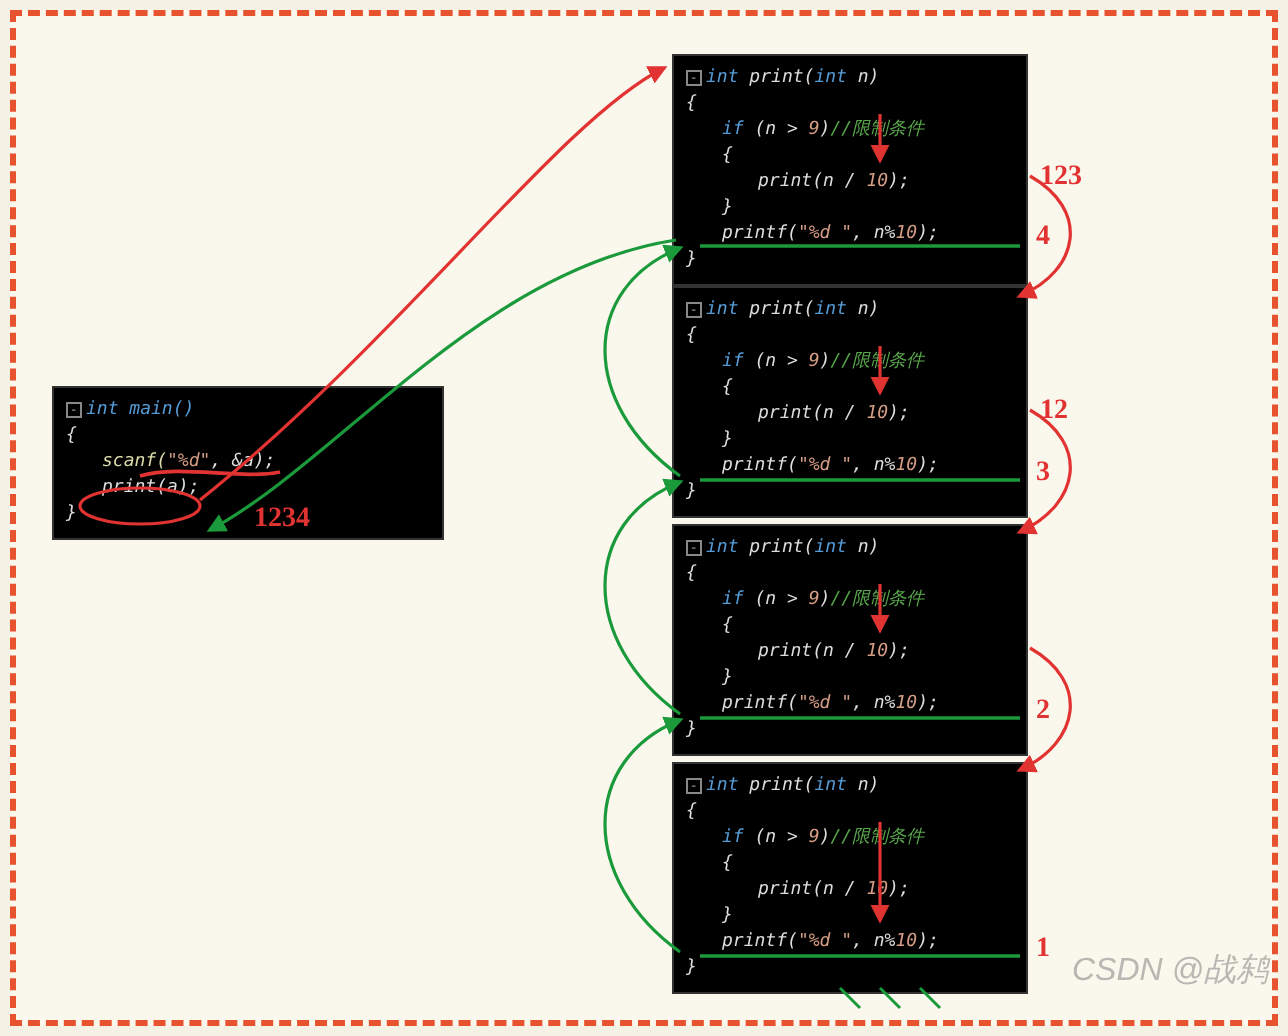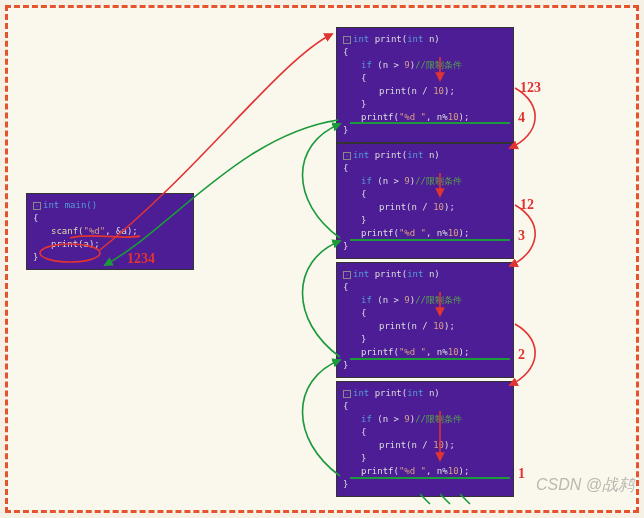--- a/index.html
+++ b/index.html
@@ -8,25 +8,26 @@
   
   .frame {
     position: absolute;
     inset: 5px;
     border: 3px dashed #e8532f;
     background: #faf7ec;
   }
   
   .code-box {
     position: absolute;
-    background: #4c1d95;
+    background: #000000;
     border: 1px solid #333;
     padding: 5px 6px;
     line-height: 1.45;
     color: #ddd;
+    font-style: italic;
   }
   
   .kw { color: #569cd6; }        
   .num { color: #d69d85; }       
   .str { color: #d69d85; }       
   .cmt { color: #57a64a; }
   .yellow { color: #dcdcaa; }
   .boxminus {
     display: inline-block;
     width: 8px; height: 8px;
@@ -36,21 +37,21 @@
     line-height: 6px;
     text-align: center;
     margin-right: 2px;
   }
   
   .line { white-space: pre; }
   .ind1 { padding-left: 18px; }
   .ind2 { padding-left: 36px; }
   
   
-  #box-main { left: 26px; top: 193px; width: 168px; }
+  #box-main { left: 26px; top: 193px; width: 196px; }
   
   
   #box-p1 { left: 336px; top: 27px; width: 178px; }
   #box-p2 { left: 336px; top: 143px; width: 178px; }
   #box-p3 { left: 336px; top: 262px; width: 178px; }
   #box-p4 { left: 336px; top: 381px; width: 178px; }
   
   .svg-layer {
     position: absolute;
     inset: 0;

